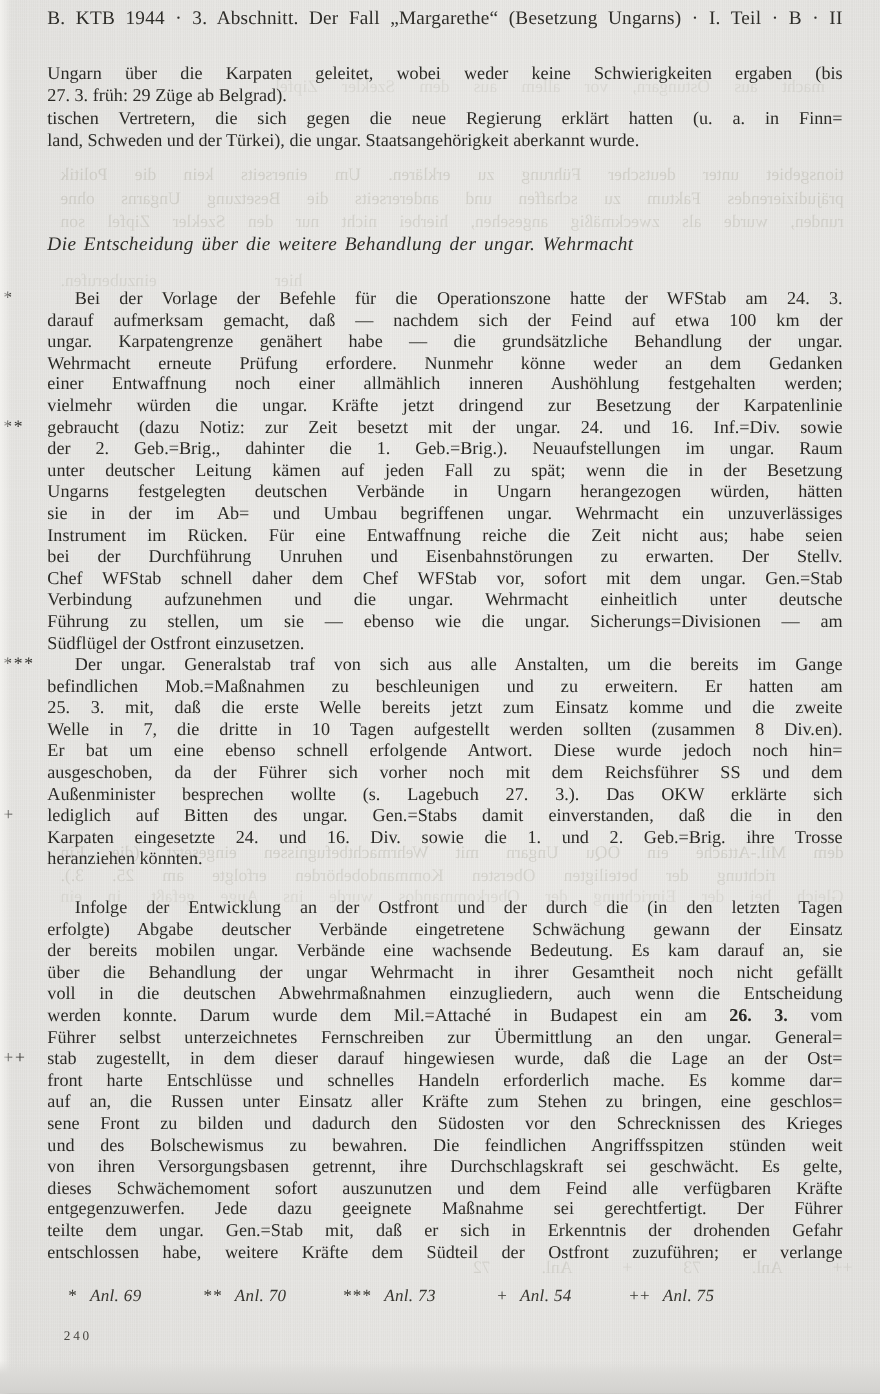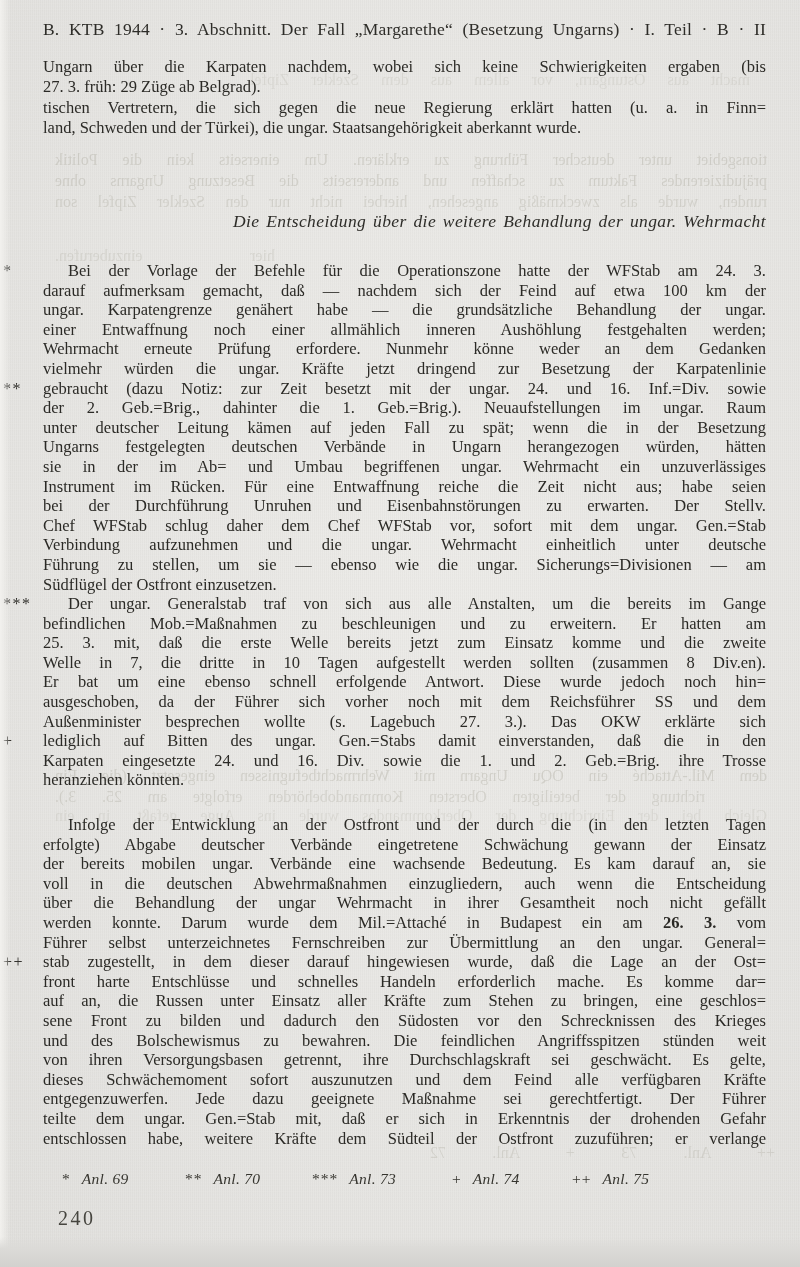--- a/index.html
+++ b/index.html
@@ -7,35 +7,35 @@
   .page{position:relative;width:800px;height:1267px;overflow:hidden;color:#2b2a26;
     background:radial-gradient(ellipse at 55% 42%, #ecebe8 0%, #e7e6e3 55%, #e0dfdc 100%);}
   .page::before{content:"";position:absolute;inset:0;pointer-events:none;
     background-image:
       repeating-linear-gradient(0deg, rgba(255,255,255,.05) 0 1px, transparent 1px 3px),
       repeating-linear-gradient(90deg, rgba(120,118,112,.04) 0 1px, transparent 1px 2px);}
   .edge-left{position:absolute;left:0;top:0;width:10px;height:100%;
     background:linear-gradient(90deg,#f2f1ee,rgba(242,241,238,0));}
   .bottom-band{position:absolute;left:0;top:1237px;width:800px;height:30px;
     background:linear-gradient(180deg, rgba(214,213,210,0) 0%, #dbdad7 40%, #d2d1ce 100%);}
-  .header{position:absolute;left:43px;top:19px;width:723px;font-size:17.5px;
+  .header{position:absolute;left:43px;top:6px;width:723px;font-size:17.5px;
     text-align:justify;text-align-last:justify;letter-spacing:.2px;word-spacing:1.5px;color:#2e2d29;}
-  .heading{position:absolute;left:43px;top:211px;width:723px;text-align:right;
+  .heading{position:absolute;left:43px;top:211px;width:723px;text-align:left;
     font-style:italic;font-size:17.5px;letter-spacing:.4px;word-spacing:2px;color:#2e2d29;}
   .para{position:absolute;left:43px;width:723px;font-size:16.5px;line-height:19.6px;}
   .line{position:relative;height:19.6px;text-align:justify;text-align-last:justify;}
   .line.last{text-align-last:left;}
   .line.indent{text-indent:25px;}
   .mark{position:absolute;left:-40px;top:0;width:36px;text-align:right;
     letter-spacing:1.5px;font-size:16px;text-indent:0;color:#33322e;}
   .footnotes{position:absolute;left:0;top:1170px;width:647px;height:24px;font-size:15.5px;color:#36352f;}
   .fn{position:absolute;top:0;white-space:nowrap;}
   .fn .fmark{font-style:normal;letter-spacing:1px;margin-right:11px;}
   .fn .flabel{font-style:italic;letter-spacing:.3px;}
-  .pageno{position:absolute;left:58px;top:1207px;font-size:20px;letter-spacing:2.5px;color:#46453f;}
+  .pageno{position:absolute;left:58px;top:1207px;font-size:12px;letter-spacing:2.5px;color:#46453f;}
   .bleed{position:absolute;transform:scaleX(-1);color:#84816f;font-size:16px;line-height:20px;
     filter:blur(.6px);text-align:justify;text-align-last:justify;pointer-events:none;}
   b{font-weight:bold;}
 </style>
 </head>
 <body>
 
 <div class="page">
   <div id="bleed-layer">
       <div class="bleed" style="top: 70px; left: 250px; width: 500px; opacity: 0.13;">macht aus Ostungarn, vor allem aus dem Szekler Zipfel</div>
@@ -45,86 +45,86 @@
       <div class="bleed" style="top: 246px; left: 55px; width: 220px; opacity: 0.16;">hier einzuberufen.</div>
       <div class="bleed" style="top: 766px; left: 55px; width: 712px; opacity: 0.22;">dem Mil.-Attaché ein OQu Ungarn mit Wehrmachtbefugnissen eingesetzt (die Ein</div>
       <div class="bleed" style="top: 787px; left: 55px; width: 650px; opacity: 0.2;">richtung der beteiligten Obersten Kommandobehörden erfolgte am 25. 3.).</div>
       <div class="bleed" style="top: 806px; left: 55px; width: 712px; opacity: 0.13;">Gleich bei der Einrichtung der Oberkommandos wurde ins Auge gefaßt, in ein</div>
       <div class="bleed" style="top: 1143px; left: 430px; width: 345px; opacity: 0.18;">++ Anl. 73    + Anl. 72</div>
     </div>
 
   <div class="header">B. KTB 1944 · 3. Abschnitt. Der Fall „Margarethe“ (Besetzung Ungarns) · I. Teil · B · II</div>
 
   <div class="para" id="p1" style="top:57px">
-      <div class="line">Ungarn über die Karpaten nachdem, wobei sich keine Schwierigkeiten ergaben (bis</div>
+      <div class="line">Ungarn über die Karpaten geleitet, wobei weder keine Schwierigkeiten ergaben (bis</div>
       <div class="line last">27. 3. früh: 29 Züge ab Belgrad).</div>
     </div>
   <div class="para" id="p2" style="top:98px">
       <div class="line">tischen Vertretern, die sich gegen die neue Regierung erklärt hatten (u. a. in Finn=</div>
       <div class="line last">land, Schweden und der Türkei), die ungar. Staatsangehörigkeit aberkannt wurde.</div>
     </div>
 
   <div class="heading">Die Entscheidung über die weitere Behandlung der ungar. Wehrmacht</div>
 
   <div class="para" id="p3" style="top:261px">
       <div class="line indent">Bei der Vorlage der Befehle für die Operationszone hatte der WFStab am 24. 3.<span class="mark">*</span></div>
       <div class="line">darauf aufmerksam gemacht, daß — nachdem sich der Feind auf etwa 100 km der</div>
       <div class="line">ungar. Karpatengrenze genähert habe — die grundsätzliche Behandlung der ungar.</div>
+      <div class="line">Wehrmacht erneute Prüfung erfordere. Nunmehr könne weder an dem Gedanken</div>
       <div class="line">einer Entwaffnung noch einer allmählich inneren Aushöhlung festgehalten werden;</div>
-      <div class="line">Wehrmacht erneute Prüfung erfordere. Nunmehr könne weder an dem Gedanken</div>
       <div class="line">vielmehr würden die ungar. Kräfte jetzt dringend zur Besetzung der Karpatenlinie</div>
       <div class="line">gebraucht (dazu Notiz: zur Zeit besetzt mit der ungar. 24. und 16. Inf.=Div. sowie<span class="mark">**</span></div>
       <div class="line">der 2. Geb.=Brig., dahinter die 1. Geb.=Brig.). Neuaufstellungen im ungar. Raum</div>
       <div class="line">unter deutscher Leitung kämen auf jeden Fall zu spät; wenn die in der Besetzung</div>
       <div class="line">Ungarns festgelegten deutschen Verbände in Ungarn herangezogen würden, hätten</div>
       <div class="line">sie in der im Ab= und Umbau begriffenen ungar. Wehrmacht ein unzuverlässiges</div>
       <div class="line">Instrument im Rücken. Für eine Entwaffnung reiche die Zeit nicht aus; habe seien</div>
       <div class="line">bei der Durchführung Unruhen und Eisenbahnstörungen zu erwarten. Der Stellv.</div>
-      <div class="line">Chef WFStab schlug daher dem Chef WFStab vor, sofort mit dem ungar. Gen.=Stab</div>
+      <div class="line">Chef WFStab schnell daher dem Chef WFStab vor, sofort mit dem ungar. Gen.=Stab</div>
       <div class="line">Verbindung aufzunehmen und die ungar. Wehrmacht einheitlich unter deutsche</div>
       <div class="line">Führung zu stellen, um sie — ebenso wie die ungar. Sicherungs=Divisionen — am</div>
       <div class="line last">Südflügel der Ostfront einzusetzen.</div>
     </div>
   <div class="para" id="p4" style="top:594px">
       <div class="line indent">Der ungar. Generalstab traf von sich aus alle Anstalten, um die bereits im Gange<span class="mark">***</span></div>
       <div class="line">befindlichen Mob.=Maßnahmen zu beschleunigen und zu erweitern. Er hatten am</div>
       <div class="line">25. 3. mit, daß die erste Welle bereits jetzt zum Einsatz komme und die zweite</div>
       <div class="line">Welle in 7, die dritte in 10 Tagen aufgestellt werden sollten (zusammen 8 Div.en).</div>
       <div class="line">Er bat um eine ebenso schnell erfolgende Antwort. Diese wurde jedoch noch hin=</div>
       <div class="line">ausgeschoben, da der Führer sich vorher noch mit dem Reichsführer SS und dem</div>
       <div class="line">Außenminister besprechen wollte (s. Lagebuch 27. 3.). Das OKW erklärte sich</div>
       <div class="line">lediglich auf Bitten des ungar. Gen.=Stabs damit einverstanden, daß die in den<span class="mark">+</span></div>
       <div class="line">Karpaten eingesetzte 24. und 16. Div. sowie die 1. und 2. Geb.=Brig. ihre Trosse</div>
       <div class="line last">heranziehen könnten.</div>
     </div>
   <div class="para" id="p5" style="top:815px">
       <div class="line indent">Infolge der Entwicklung an der Ostfront und der durch die (in den letzten Tagen</div>
       <div class="line">erfolgte) Abgabe deutscher Verbände eingetretene Schwächung gewann der Einsatz</div>
       <div class="line">der bereits mobilen ungar. Verbände eine wachsende Bedeutung. Es kam darauf an, sie</div>
+      <div class="line">über die Behandlung der ungar Wehrmacht in ihrer Gesamtheit noch nicht gefällt</div>
       <div class="line">voll in die deutschen Abwehrmaßnahmen einzugliedern, auch wenn die Entscheidung</div>
-      <div class="line">über die Behandlung der ungar Wehrmacht in ihrer Gesamtheit noch nicht gefällt</div>
       <div class="line">werden konnte. Darum wurde dem Mil.=Attaché in Budapest ein am <b>26. 3.</b> vom</div>
       <div class="line">Führer selbst unterzeichnetes Fernschreiben zur Übermittlung an den ungar. General=</div>
       <div class="line">stab zugestellt, in dem dieser darauf hingewiesen wurde, daß die Lage an der Ost=<span class="mark">++</span></div>
       <div class="line">front harte Entschlüsse und schnelles Handeln erforderlich mache. Es komme dar=</div>
       <div class="line">auf an, die Russen unter Einsatz aller Kräfte zum Stehen zu bringen, eine geschlos=</div>
       <div class="line">sene Front zu bilden und dadurch den Südosten vor den Schrecknissen des Krieges</div>
       <div class="line">und des Bolschewismus zu bewahren. Die feindlichen Angriffsspitzen stünden weit</div>
       <div class="line">von ihren Versorgungsbasen getrennt, ihre Durchschlagskraft sei geschwächt. Es gelte,</div>
       <div class="line">dieses Schwächemoment sofort auszunutzen und dem Feind alle verfügbaren Kräfte</div>
       <div class="line">entgegenzuwerfen. Jede dazu geeignete Maßnahme sei gerechtfertigt. Der Führer</div>
       <div class="line">teilte dem ungar. Gen.=Stab mit, daß er sich in Erkenntnis der drohenden Gefahr</div>
       <div class="line">entschlossen habe, weitere Kräfte dem Südteil der Ostfront zuzuführen; er verlange</div>
     </div>
 
   <div class="footnotes" id="footnotes">
       <span class="fn" style="left: 62px;"><span class="fmark">*</span><span class="flabel">Anl. 69</span></span>
       <span class="fn" style="left: 185px;"><span class="fmark">**</span><span class="flabel">Anl. 70</span></span>
       <span class="fn" style="left: 312px;"><span class="fmark">***</span><span class="flabel">Anl. 73</span></span>
-      <span class="fn" style="left: 452px;"><span class="fmark">+</span><span class="flabel">Anl. 74</span></span>
+      <span class="fn" style="left: 452px;"><span class="fmark">+</span><span class="flabel">Anl. 54</span></span>
       <span class="fn" style="left: 572px;"><span class="fmark">++</span><span class="flabel">Anl. 75</span></span>
     </div>
 
   <div class="pageno">240</div>
 
   <div class="edge-left"></div>
   <div class="bottom-band"></div>
 </div>
 
 </body></html>

